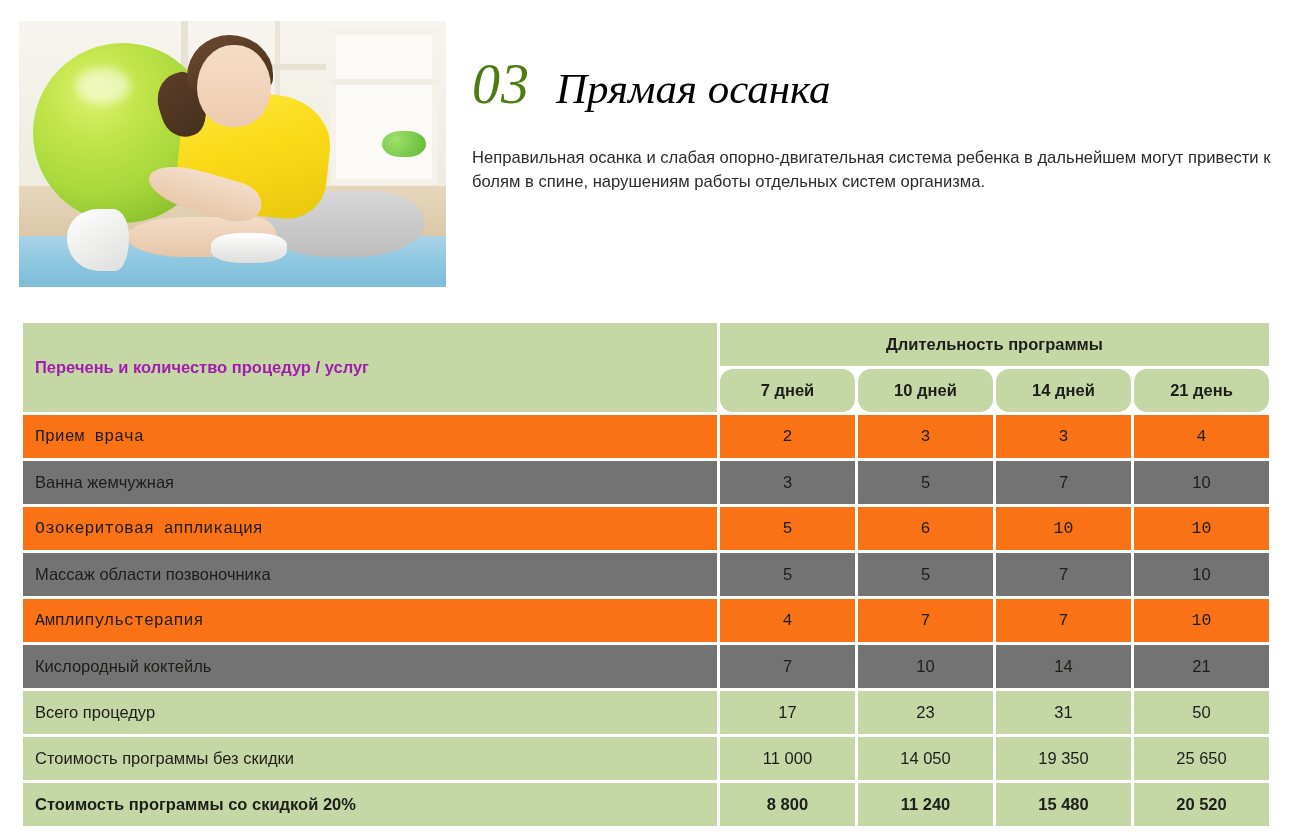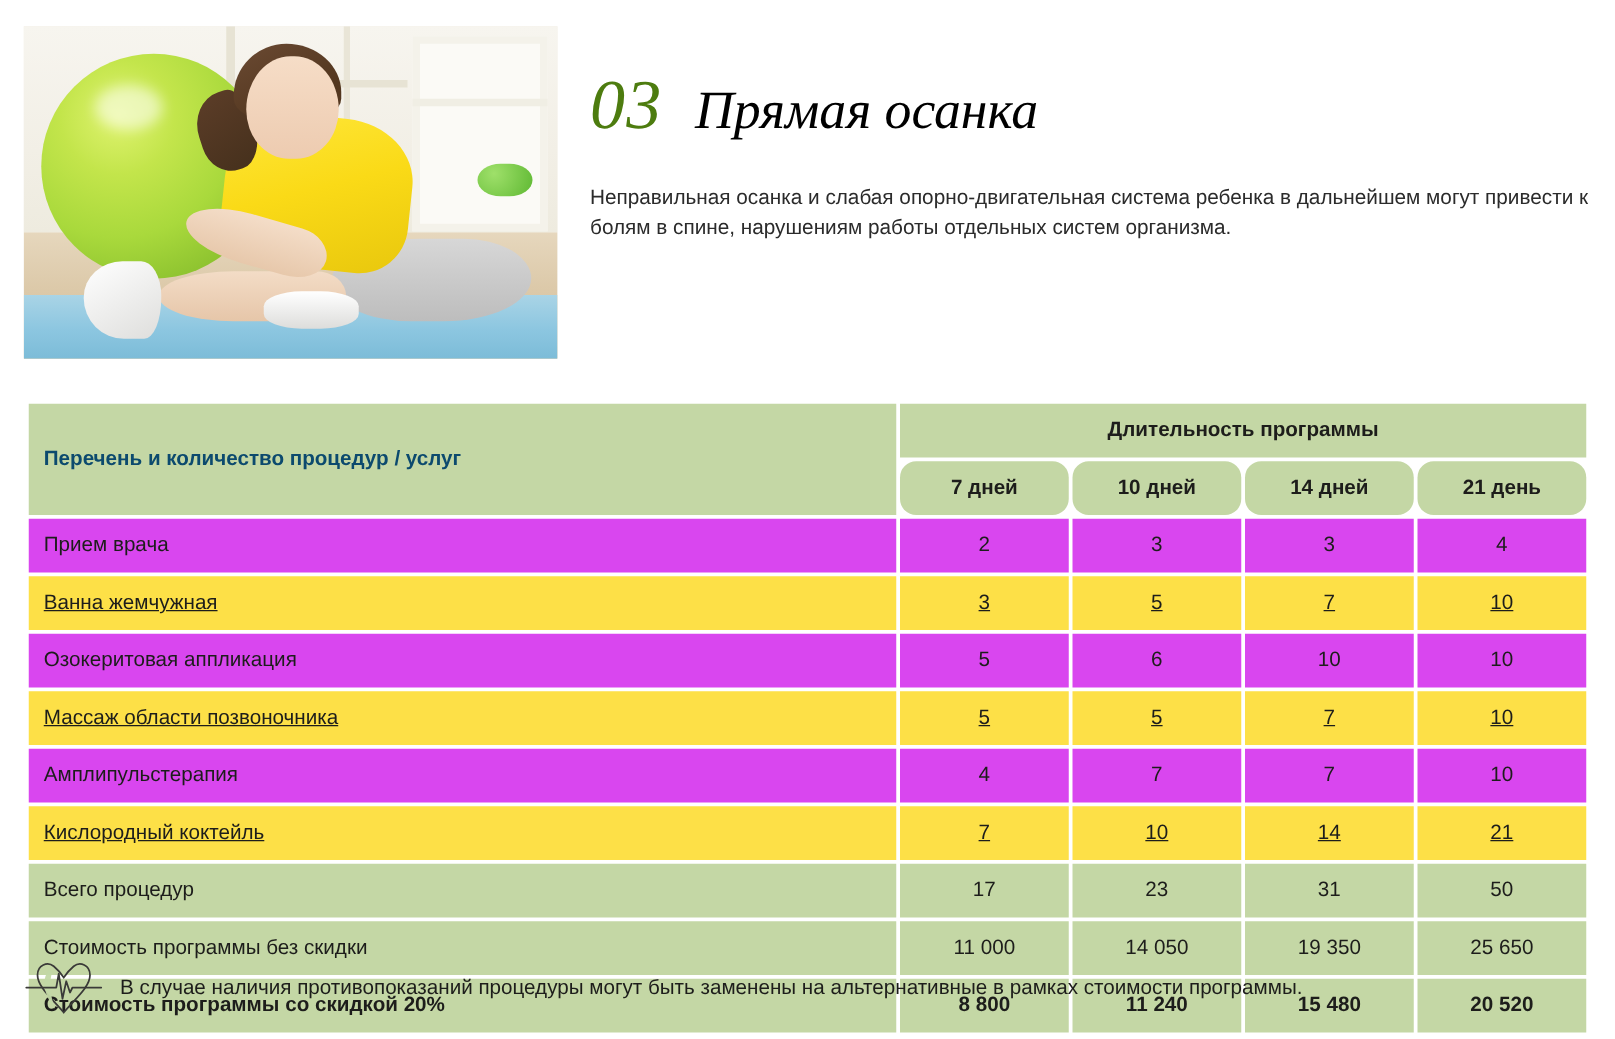--- a/index.html
+++ b/index.html
@@ -119,27 +119,27 @@
   .p2 b { font-weight: 700; }
 
   
   .tbl {
     position:absolute; left:20px; top:320px; width:1252px;
     border-collapse: separate; border-spacing: 3px 3px;
     table-layout: fixed;
   }
   .tbl td, .tbl th { padding: 12px; }
   .c-dark { background:#c4d7a5; }
-  .c-light1 { background:#d946ef; }
-  .c-light2 { background:#fde047;text-decoration:underline; }
+  .c-light1 { background:#f97316;font-family:Liberation Mono, monospace; }
+  .c-light2 { background:#737373; }
 
   .h-label {
     height: 82px; vertical-align: middle;
     padding-left: 36px; text-align:left;
-    font-size: 16.5px; font-weight: 700; color:#0c4a6e;
+    font-size: 16.5px; font-weight: 700; color:#a21caf;
   }
   .h-span {
     height: 38px; text-align:center; vertical-align: middle;
     font-size: 16.5px; font-weight: 700; color:#1d1d1b;
   }
   .h-col {
     height: 41px; text-align:center; vertical-align: middle;
     font-size: 16.5px; font-weight: 700; color:#1d1d1b;border-radius:13px;
   }
   .r-label {
@@ -278,22 +278,14 @@
         <tr>
           <td class="c-dark r-label bold">Стоимость программы со скидкой 20%</td>
           <td class="c-dark r-val bold">8 800</td>
           <td class="c-dark r-val bold">11 240</td>
           <td class="c-dark r-val bold">15 480</td>
           <td class="c-dark r-val bold">20 520</td>
         </tr>
       </tbody>
   </table>
 
-  <div class="footer">
-    <svg class="heart-icon" width="62" height="50" viewBox="0 0 62 50">
-      <path d="M10 14 C10 6, 18 3, 23 7 C26 9.5, 29 13, 31 16 C33 13, 36 9.5, 39 7 C44 3, 52 6, 52 14 C52 24, 39 34, 31 44 C23 34, 10 24, 10 14 Z" fill="none" stroke="#3a3a38" stroke-width="1.4"></path>
-      <path d="M19 10 C13 18, 15 30, 24 41 C20 30, 19 19, 22 11 Z" fill="#c2d8a5" opacity="0.95"></path>
-      <path d="M1 24 L22 24 L25 24 L27 13 L30 33 L33 19 L36 28 L38 24 L61 24" fill="none" stroke="#3a3a38" stroke-width="1.4" stroke-linejoin="round" stroke-linecap="round"></path>
-    </svg>
-    <div class="footer-text">В случае наличия противопоказаний процедуры могут быть заменены на альтернативные в рамках стоимости программы.</div>
-  </div>
 
 </div>
 
 </body></html>

